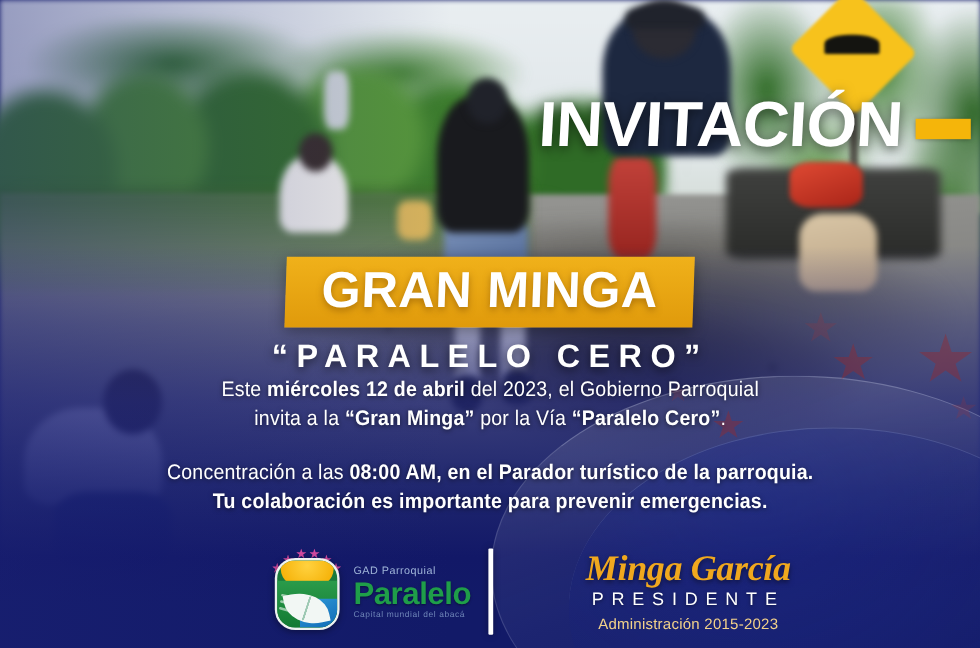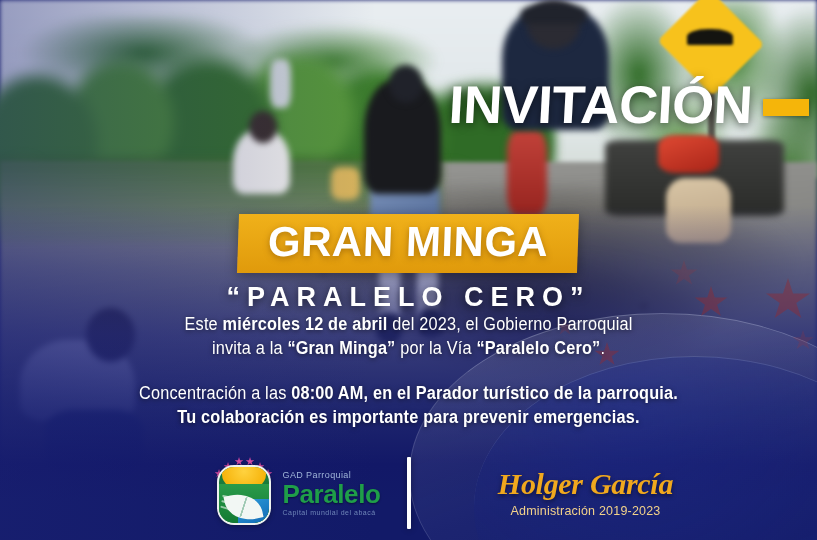--- a/index.html
+++ b/index.html
@@ -221,21 +221,21 @@
     font-family:"Liberation Sans Narrow","Liberation Sans",sans-serif;
     transform:scaleX(.93);
     text-shadow:0 1px 5px rgba(0,0,0,.6);
     letter-spacing:.2px;
   }
   .body-text .para2{margin-top:21px;}
   .body-text b{font-weight:bold;}
 
   
   .footer{position:absolute;left:0;bottom:6px;width:100%;height:82px;
-    display:flex;align-items:center;justify-content:center;gap:12px;}
+    display:flex;align-items:center;justify-content:center;gap:0;}
   .logo-block{display:flex;align-items:center;gap:8px;width:300px;justify-content:flex-end;padding-right:14px;}
   .shield-wrap{position:relative;width:62px;height:72px;}
   .stars-arc{position:absolute;left:0;top:0;width:62px;height:22px;}
   .astar{position:absolute;width:9px;height:9px;
     clip-path:polygon(50% 0%,61% 35%,98% 35%,68% 57%,79% 91%,50% 70%,21% 91%,32% 57%,2% 35%,39% 35%);
     background:#d14aa0;}
   .shield{
     position:absolute;left:4px;top:8px;width:54px;height:60px;
     border-radius:17px;background:#eef2f0;padding:2px;
     box-shadow:0 1px 5px rgba(0,0,0,.35);overflow:hidden;
@@ -387,18 +387,19 @@
       <div class="logo-text">
         <span class="gad">GAD Parroquial</span>
         <span class="monterrey">Paralelo</span>
         <span class="tagline">Capital mundial del abacá</span>
       </div>
     </div>
 
     <div class="divider"></div>
 
     <div class="pres-block">
-      <span class="holger">Holger García</span>
-      <span class="admin">Administración  2019-2023</span>
+      <span class="holger">Minga García</span>
+      <span class="presidente">PRESIDENTE</span>
+      <span class="admin">Administración  2015-2023</span>
     </div>
 
   </div>
 </div>
 
 </body></html>

